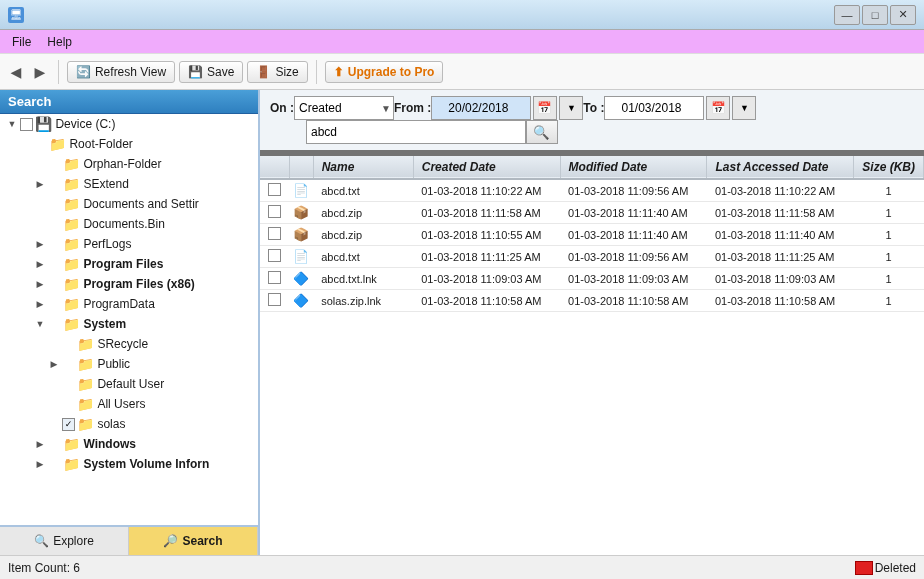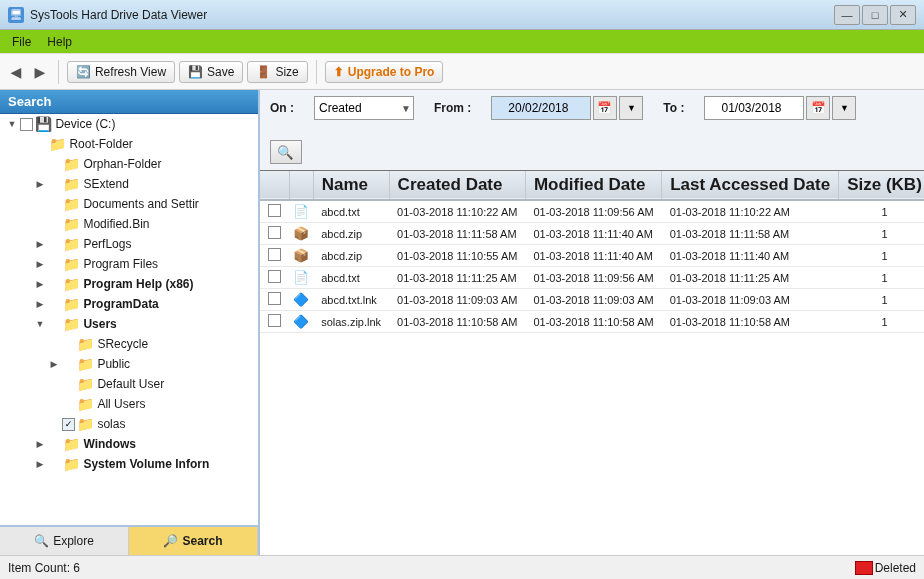--- a/index.html
+++ b/index.html
@@ -16,21 +16,21 @@
       justify-content: space-between;
     }
     .title-bar-left { display: flex; align-items: center; gap: 6px; }
     .title-bar-icon { width: 16px; height: 16px; background: #4a90d9; border-radius: 2px; display: flex; align-items: center; justify-content: center; color: white; font-size: 10px; }
     .title-bar-text { font-size: 12px; color: #1a1a1a; font-weight: normal; }
     .title-bar-controls { display: flex; gap: 2px; }
     .title-btn { width: 26px; height: 20px; background: #d0d8e0; border: 1px solid #999; border-radius: 2px; cursor: pointer; display: flex; align-items: center; justify-content: center; font-size: 11px; color: #333; }
 
     
     .menu-bar {
-      background: #84cc16;
+      background: #f0abfc;
       height: 24px;
       display: flex;
       align-items: center;
       padding: 0 4px;
       border-bottom: 1px solid #ddd;
     }
     .menu-item { padding: 2px 8px; cursor: pointer; font-size: 12px; color: #1a1a1a; }
 
     
     .toolbar {
@@ -84,39 +84,39 @@
       background: #e8e8e8; border-right: 1px solid #ccc;
     }
     .bottom-tab.active { background: #f5d76e; font-weight: bold; }
 
     
     .right-panel { flex: 1; display: flex; flex-direction: column; background: white; overflow: hidden; }
 
     
     .search-bar {
       background: #f0f4f8;
-      border-bottom: 1px solid #737373;
+      border-bottom: 6px solid #737373;
       padding: 6px 10px;
-      display: flex; align-items: center; gap: 20px; flex-wrap: wrap;
+      display: flex; align-items: center; gap: 0; flex-wrap: wrap;
     }
     .search-label { font-size: 12px; color: #1a1a1a; font-weight: bold; }
     .dropdown-wrapper { position: relative; display: inline-flex; align-items: center; }
     .dropdown-wrapper select { height: 24px; border: 1px solid #999; background: white; font-size: 12px; padding: 0 20px 0 4px; min-width: 100px; appearance: none; cursor: pointer; }
     .dropdown-arrow { position: absolute; right: 3px; pointer-events: none; font-size: 10px; color: #555; }
     .date-input { height: 24px; border: 1px solid #999; background: #dce8f8; font-size: 12px; padding: 0 16px; width: 100px; display: flex; align-items: center; }
     .date-input-wrapper { display: flex; align-items: center; gap: 2px; }
     .date-cal-btn { height: 24px; width: 24px; border: 1px solid #999; background: #e8e8e8; cursor: pointer; display: flex; align-items: center; justify-content: center; font-size: 12px; }
     .search-text-input { height: 24px; border: 1px solid #999; background: white; font-size: 12px; padding: 0 4px; width: 220px; }
     .search-go-btn { height: 24px; width: 32px; border: 1px solid #999; background: linear-gradient(to bottom, #f8f8f8, #e0e0e0); cursor: pointer; display: flex; align-items: center; justify-content: center; }
 
     
     .table-container { flex: 1; overflow-y: auto; overflow-x: hidden; }
     table { width: 100%; border-collapse: collapse; }
     thead tr { background: linear-gradient(to bottom, #e8eef4, #d0d8e0); border-bottom: 2px solid #b0b8c0; }
-    thead th { padding: 4px 8px; text-align: left; font-size: 17px; font-weight: bold; color: #1a1a1a; border-right: 1px solid #c0c8d0; white-space: nowrap; }
+    thead th { padding: 4px 8px; text-align: left; font-size: 12px; font-weight: bold; color: #1a1a1a; border-right: 1px solid #c0c8d0; white-space: nowrap; font-style: italic; }
     tbody tr { border-bottom: 1px solid #e8e8e8; }
     tbody td { padding: 3px 8px; font-size: 11px; color: #1a1a1a; white-space: nowrap; vertical-align: middle; }
     .col-check { width: 24px; text-align: center; }
     .col-name { width: 130px; }
     .col-created { width: 160px; }
     .col-modified { width: 160px; }
     .col-accessed { width: 160px; }
     .col-size { width: 60px; text-align: center; }
     .row-checkbox { width: 13px; height: 13px; border: 1px solid #888; background: white; display: inline-block; }
 
@@ -136,21 +136,20 @@
 
     .header-check-col { width: 24px; }
     .header-icon-col { width: 20px; }
   </style>
 </head>
 <body>
 
 <div class="title-bar">
   <div class="title-bar-left">
     <div class="title-bar-icon">🖥</div>
-    <span class="title-bar-text">SysTools Hard Drive Data Viewer</span>
   </div>
   <div class="title-bar-controls">
     <button class="title-btn">—</button>
     <button class="title-btn">□</button>
     <button class="title-btn close">✕</button>
   </div>
 </div>
 
 <div class="menu-bar">
   <div class="menu-item">File</div>
@@ -219,56 +218,56 @@
           <span class="tree-toggle"></span>
           <span style="display:inline-block;width:15px;"></span>
           <span class="folder-icon">📁</span>
           <span class="tree-label" style="">Documents and Settir</span>
         </div>
         <div class="tree-node">
           <span class="tree-indent" style="width:32px; display:inline-block;"></span>
           <span class="tree-toggle"></span>
           <span style="display:inline-block;width:15px;"></span>
           <span class="folder-icon">📁</span>
-          <span class="tree-label" style="">Modified.Bin</span>
+          <span class="tree-label" style="">Documents.Bin</span>
         </div>
         <div class="tree-node">
           <span class="tree-indent" style="width:32px; display:inline-block;"></span>
           <span class="tree-toggle">▶</span>
           <span style="display:inline-block;width:15px;"></span>
           <span class="folder-icon">📁</span>
           <span class="tree-label" style="">PerfLogs</span>
         </div>
         <div class="tree-node">
           <span class="tree-indent" style="width:32px; display:inline-block;"></span>
           <span class="tree-toggle">▶</span>
           <span style="display:inline-block;width:15px;"></span>
           <span class="folder-icon">📁</span>
-          <span class="tree-label" style="font-weight:normal;">Program Files</span>
-        </div>
-        <div class="tree-node">
-          <span class="tree-indent" style="width:32px; display:inline-block;"></span>
-          <span class="tree-toggle">▶</span>
-          <span style="display:inline-block;width:15px;"></span>
-          <span class="folder-icon">📁</span>
-          <span class="tree-label" style="font-weight:bold;">Program Help (x86)</span>
-        </div>
-        <div class="tree-node">
-          <span class="tree-indent" style="width:32px; display:inline-block;"></span>
-          <span class="tree-toggle">▶</span>
-          <span style="display:inline-block;width:15px;"></span>
-          <span class="folder-icon">📁</span>
-          <span class="tree-label" style="font-weight:bold;">ProgramData</span>
+          <span class="tree-label" style="font-weight:bold;">Program Files</span>
+        </div>
+        <div class="tree-node">
+          <span class="tree-indent" style="width:32px; display:inline-block;"></span>
+          <span class="tree-toggle">▶</span>
+          <span style="display:inline-block;width:15px;"></span>
+          <span class="folder-icon">📁</span>
+          <span class="tree-label" style="font-weight:bold;">Program Files (x86)</span>
+        </div>
+        <div class="tree-node">
+          <span class="tree-indent" style="width:32px; display:inline-block;"></span>
+          <span class="tree-toggle">▶</span>
+          <span style="display:inline-block;width:15px;"></span>
+          <span class="folder-icon">📁</span>
+          <span class="tree-label" style="font-weight:normal;">ProgramData</span>
         </div>
         <div class="tree-node">
           <span class="tree-indent" style="width:32px; display:inline-block;"></span>
           <span class="tree-toggle">▼</span>
           <span style="display:inline-block;width:15px;"></span>
           <span class="folder-icon">📁</span>
-          <span class="tree-label" style="font-weight:bold;">Users</span>
+          <span class="tree-label" style="font-weight:bold;">System</span>
         </div>
         <div class="tree-node">
           <span class="tree-indent" style="width:46px; display:inline-block;"></span>
           <span class="tree-toggle"></span>
           <span style="display:inline-block;width:15px;"></span>
           <span class="folder-icon">📁</span>
           <span class="tree-label" style="">SRecycle</span>
         </div>
         <div class="tree-node">
           <span class="tree-indent" style="width:46px; display:inline-block;"></span>
@@ -347,20 +346,21 @@
       </div>
       <span class="search-label">To :</span>
       <div class="date-input-wrapper">
         <input type="text" class="date-input" value="01/03/2018" style="background: white;">
         <button class="date-cal-btn">
           <span>📅</span>
         </button>
         <button class="date-cal-btn" style="font-size:9px;">▼</button>
       </div>
       <br style="width:100%;">
+      <input type="text" class="search-text-input" value="abcd" style="margin-left: 36px;">
       <button class="search-go-btn">
         <span>🔍</span>
       </button>
     </div>
 
     <div class="table-container">
       <table>
         <thead>
           <tr>
             <th class="col-check header-check-col"></th>

